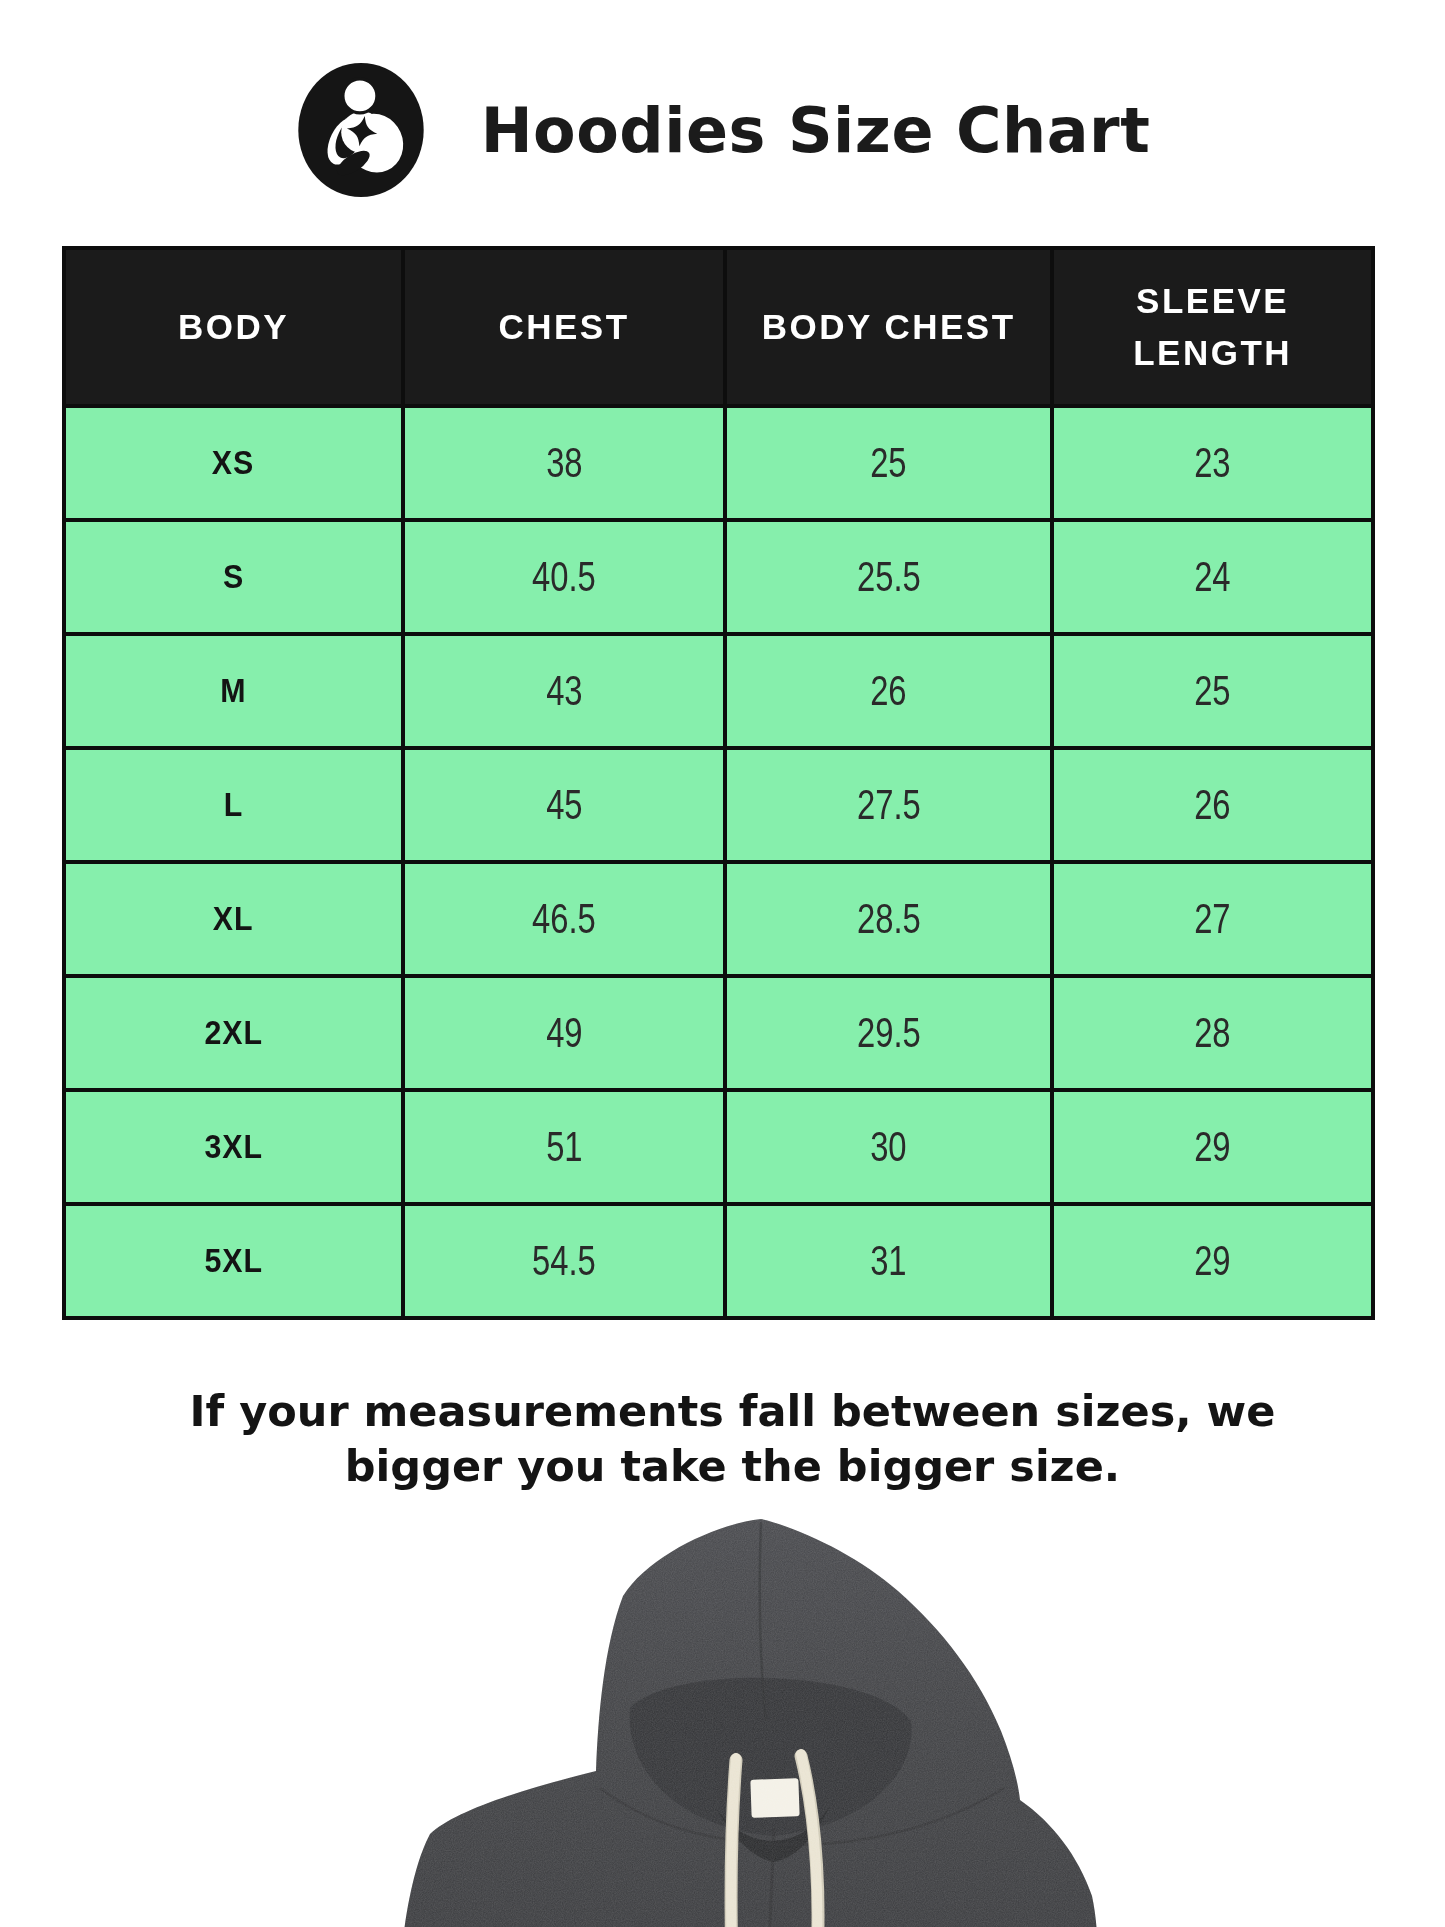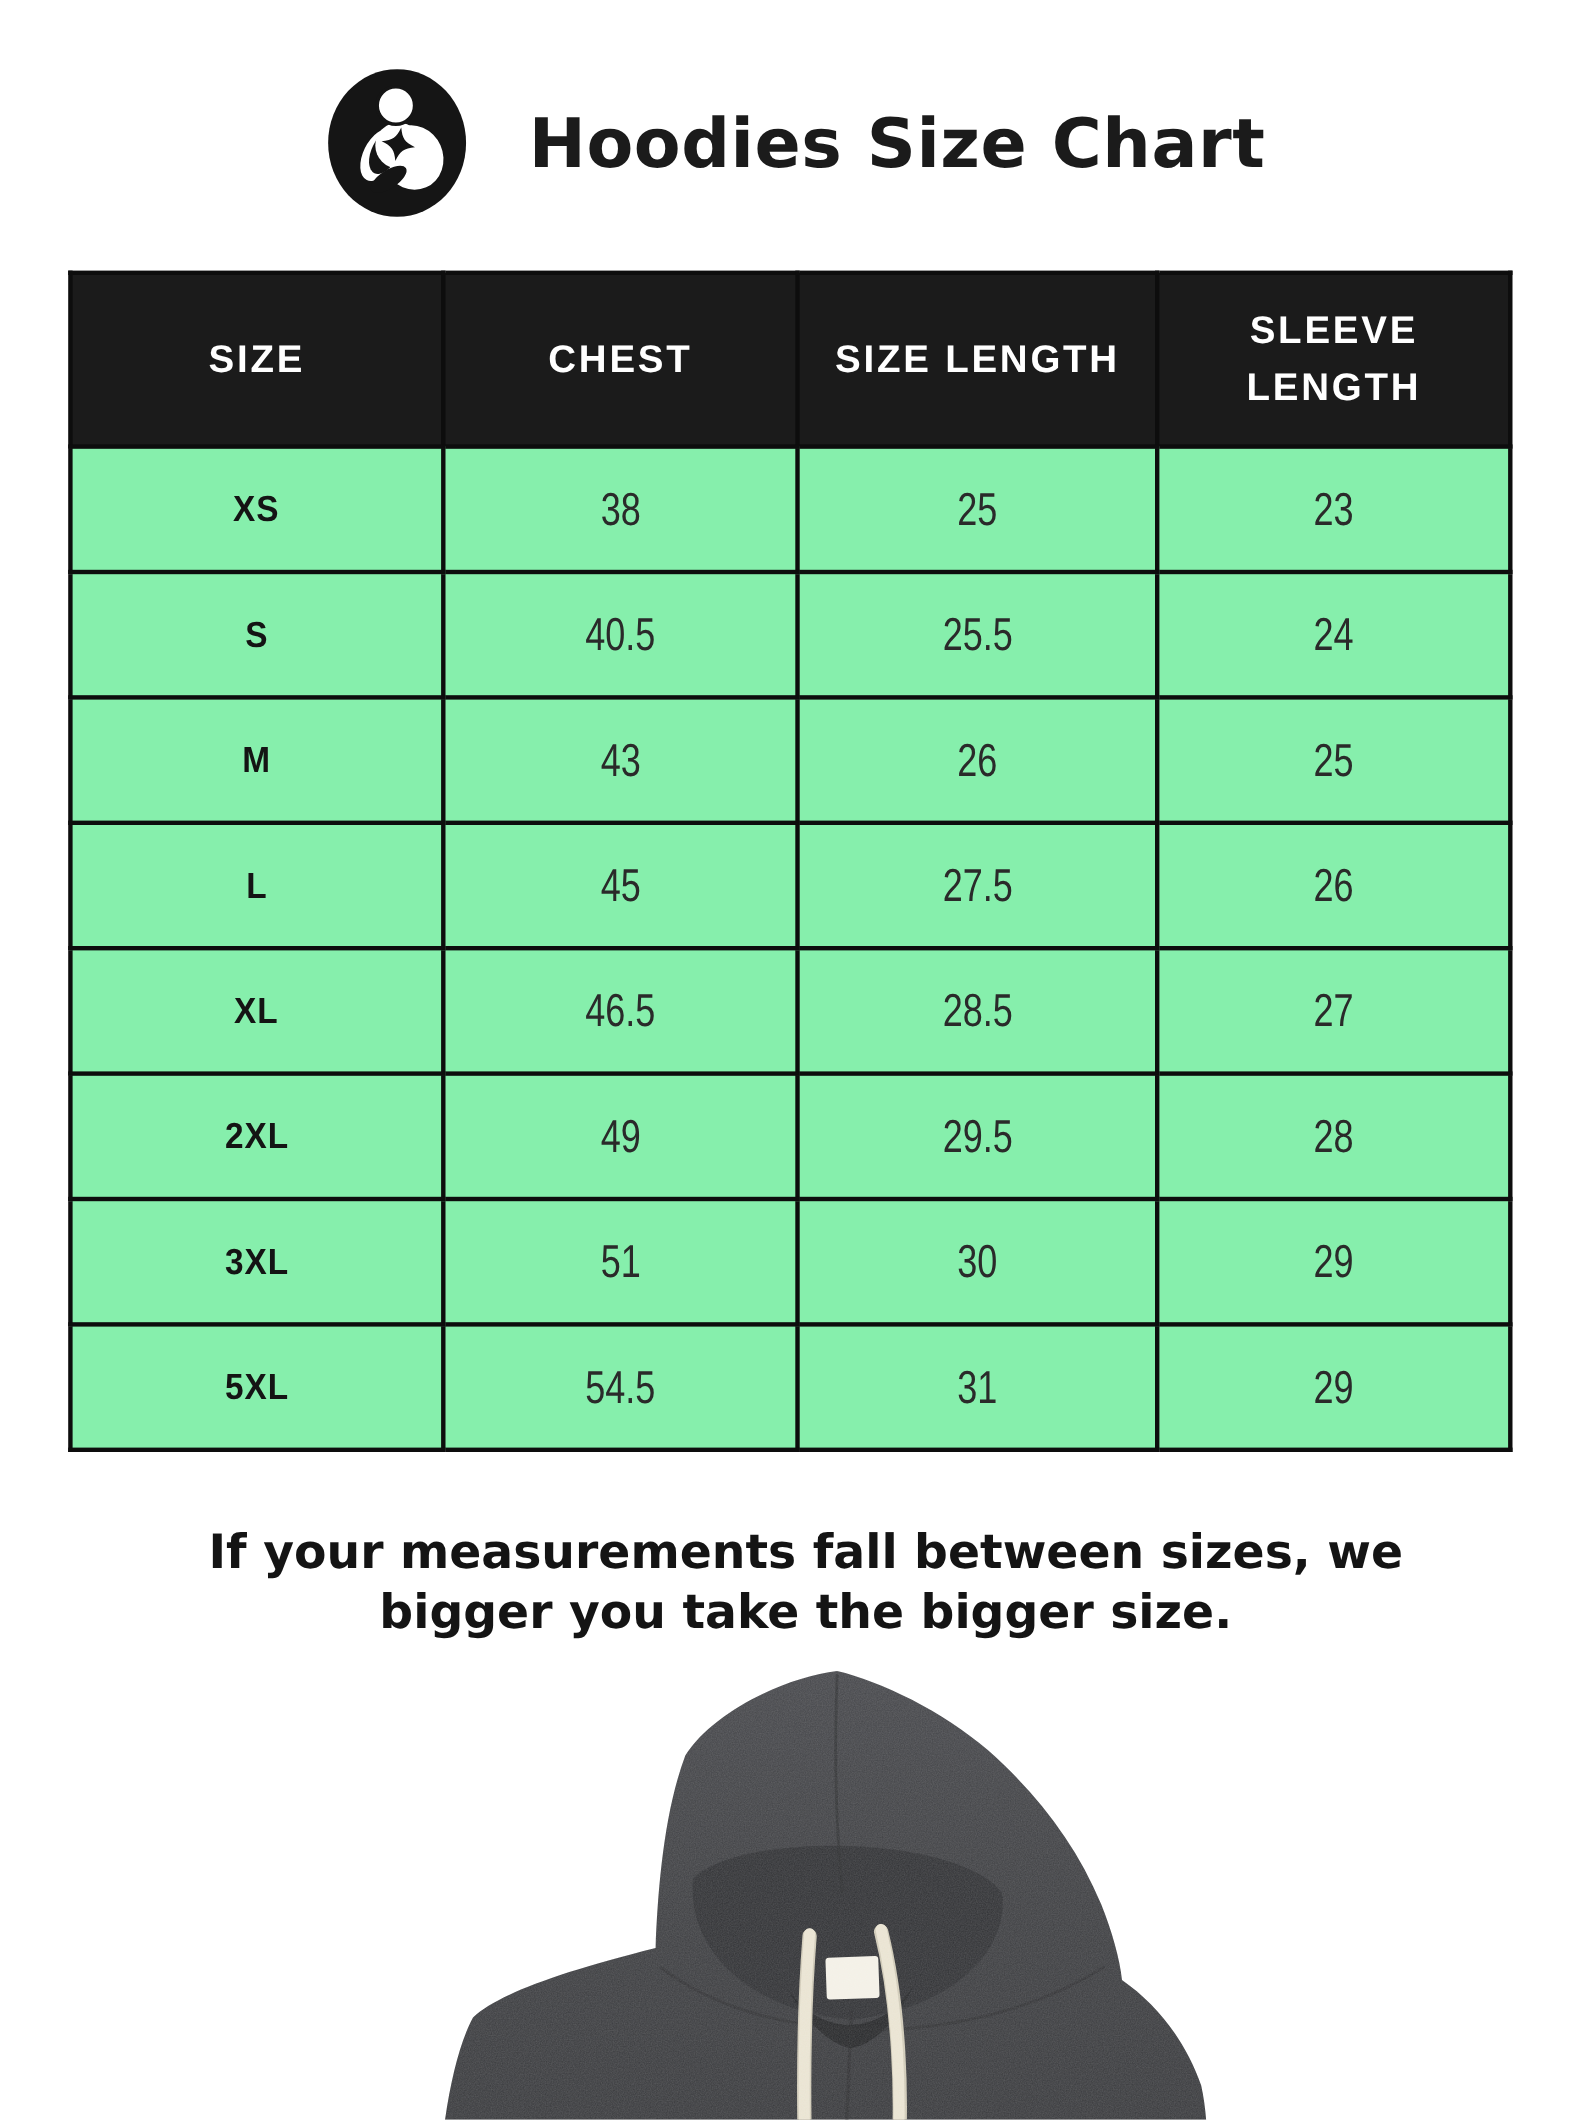--- a/index.html
+++ b/index.html
@@ -75,23 +75,23 @@
 
   <table class="size-table">
     <colgroup>
       <col style="width:25.9%">
         <col style="width:24.6%">
         <col style="width:25.0%">
         <col style="width:24.5%">
     </colgroup>
     <thead>
       <tr>
-        <th>SIZE</th>
+        <th>BODY</th>
         <th>CHEST</th>
-        <th>SIZE LENGTH</th>
+        <th>BODY CHEST</th>
         <th>SLEEVE LENGTH</th>
       </tr>
     </thead>
     <tbody>
     <tr>
       <td><span class="size-val">XS</span></td>
       <td><span class="num-val">38</span></td>
       <td><span class="num-val">25</span></td>
       <td><span class="num-val">23</span></td>
     </tr>

